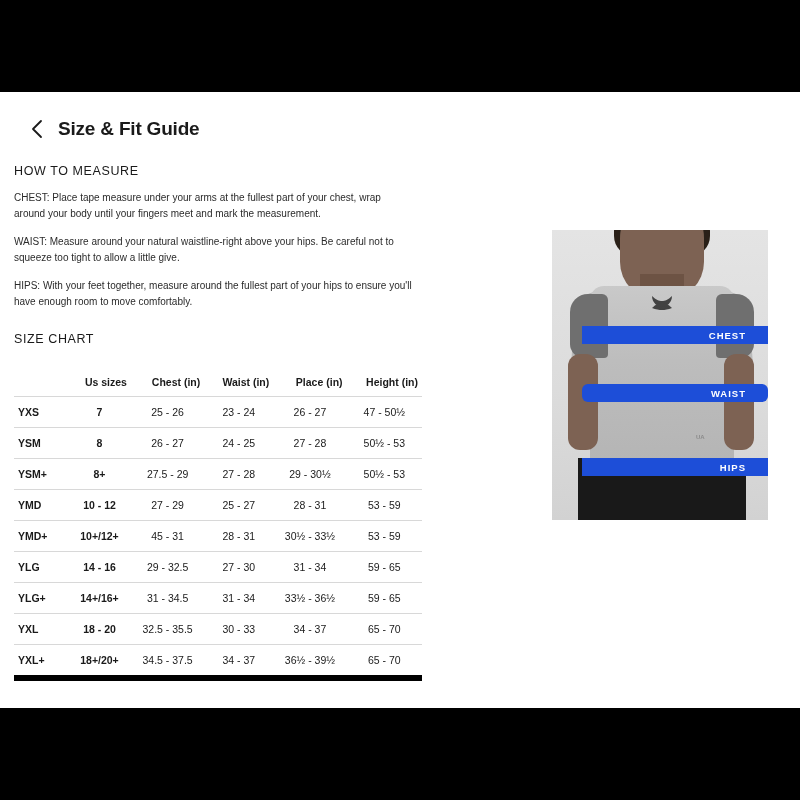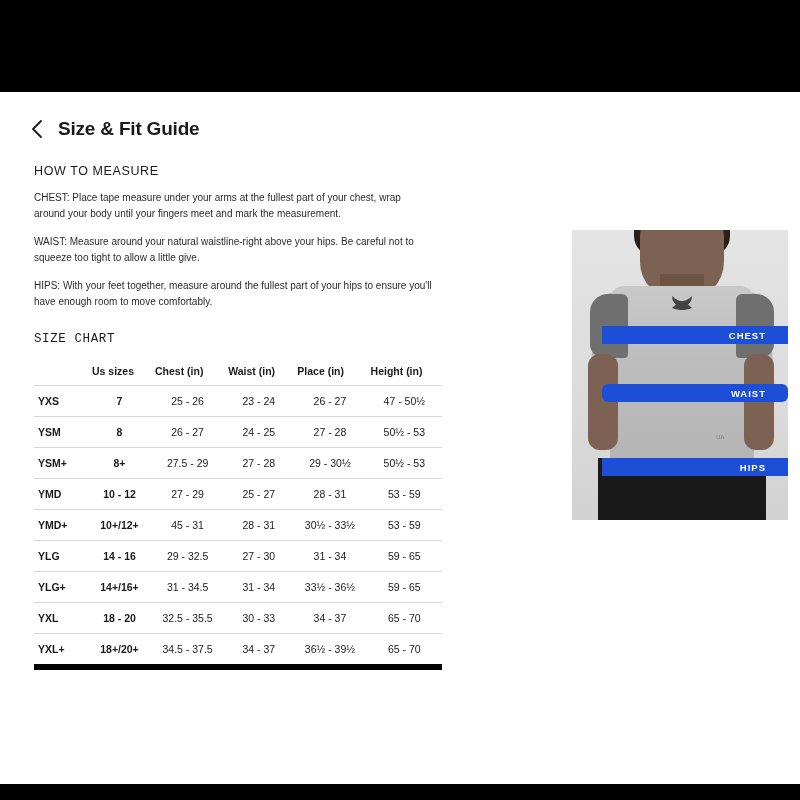--- a/index.html
+++ b/index.html
@@ -11,21 +11,21 @@
     width: 800px;
     height: 800px;
     font-family: "Liberation Sans", sans-serif;
     overflow: hidden;
   }
   .page {
     position: absolute;
     left: 0;
     top: 92px;
     width: 800px;
-    height: 692px;
+    height: 616px;
     background: #ffffff;
   }
   .header {
     display: flex;
     align-items: center;
     padding: 24px 0 0 24px;
   }
   .back-btn {
     width: 26px;
     height: 26px;
@@ -37,21 +37,21 @@
   }
   .back-btn svg { display: block; }
   .title {
     font-size: 19px;
     font-weight: bold;
     color: #1a1a1a;
     letter-spacing: -0.2px;
   }
   .content {
     display: flex;
-    padding: 0 32px;
+    padding: 0 12px;
   }
   .left-col {
     width: 432px;
     flex: 0 0 432px;
   }
   .right-col {
     flex: 1;
     position: relative;
   }
   .section-heading {
@@ -65,35 +65,34 @@
     font-size: 10px;
     line-height: 16px;
     color: #2b2b2b;
     margin: 0 0 12px 2px;
     max-width: 400px;
   }
   .size-chart-heading {
     font-size: 12.5px;
     color: #1a1a1a;
     letter-spacing: 0.6px;
-    margin: 22px 0 11px 2px;
+    margin: 22px 0 22px 2px;
     font-weight: 400;
-    font-family: Liberation Mono, monospace;
   }
   table.size-table {
     border-collapse: collapse;
     width: 408px;
     margin-left: 2px;
   }
   table.size-table th {
     font-size: 10.5px;
     font-weight: bold;
     color: #1a1a1a;
     padding: 8px 4px;
-    text-align: left;
+    text-align: right;
     border-bottom: 1px solid #d8d8d8;
     white-space: nowrap;
   }
   table.size-table th.rowhead-col {
     text-align: left;
     padding-left: 4px;
     width: 46px;
   }
   table.size-table td {
     font-size: 10.5px;

